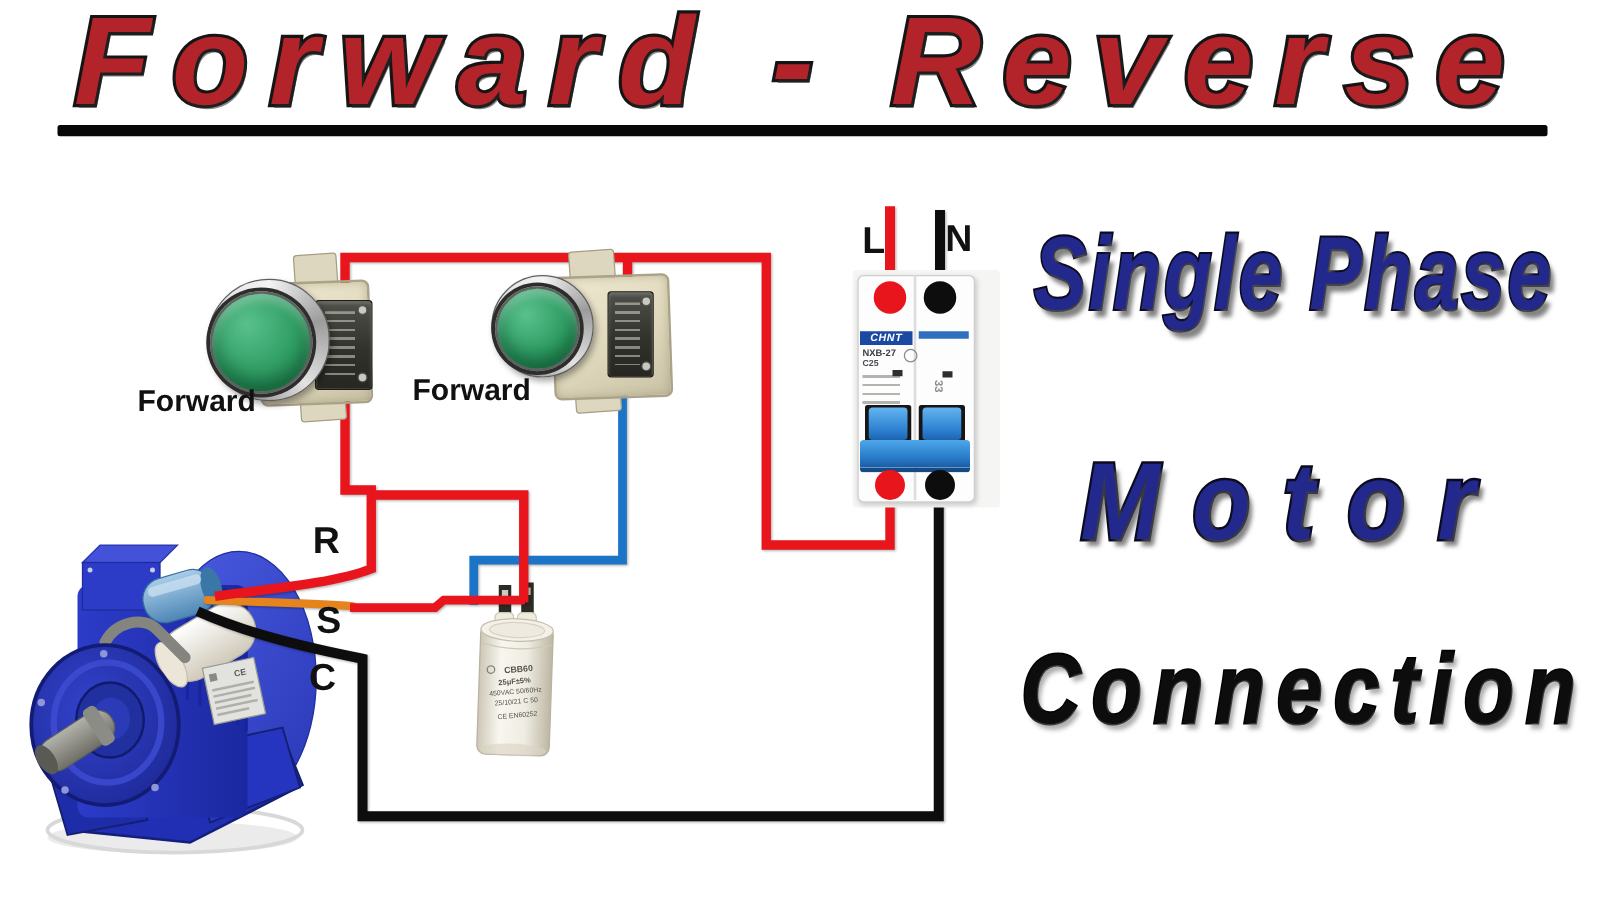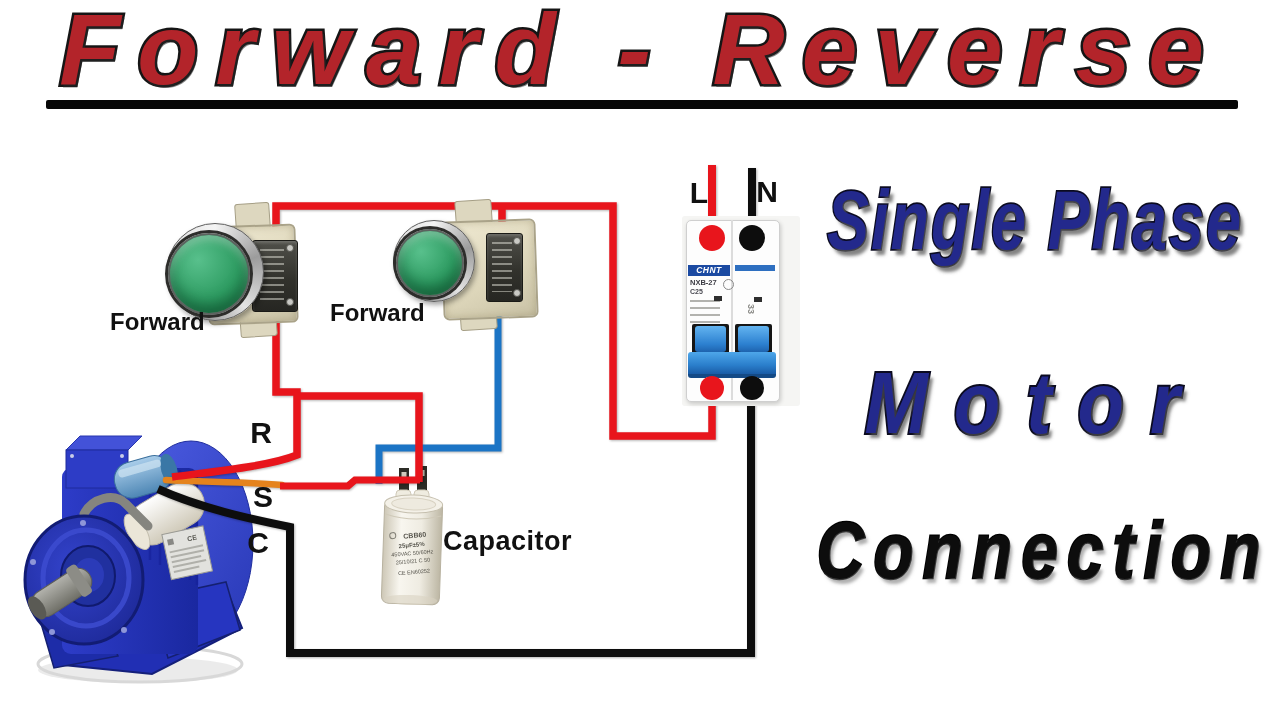--- a/index.html
+++ b/index.html
@@ -276,17 +276,16 @@
     <div class="abs bk-dot" style="left:63px;top:65px;width:26px;height:26px;background:#0d0d0d;"></div>
     <div class="abs bk-dot" style="left:24px;top:216px;width:24px;height:24px;background:#e8151c;"></div>
     <div class="abs bk-dot" style="left:64px;top:216px;width:24px;height:24px;background:#0d0d0d;"></div>
   </div>
 
   <div class="abs lbl toplabel" id="lbl-forward">Forward</div>
   <div class="abs lbl toplabel" id="lbl-reverse">Forward</div>
   <div class="abs lbl toplabel" id="lbl-r">R</div>
   <div class="abs lbl toplabel" id="lbl-s">S</div>
   <div class="abs lbl toplabel" id="lbl-c">C</div>
-  <div class="abs lbl toplabel" id="lbl-cap">Capacitor</div>
   <div class="abs lbl toplabel" id="lbl-l">L</div>
   <div class="abs lbl toplabel" id="lbl-n">N</div>
 
 </div>
 
 </body></html>

